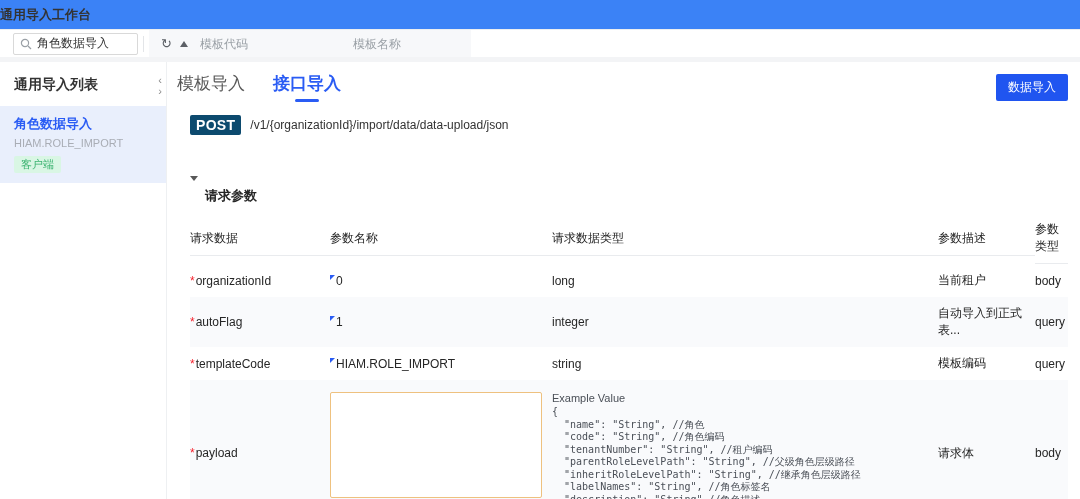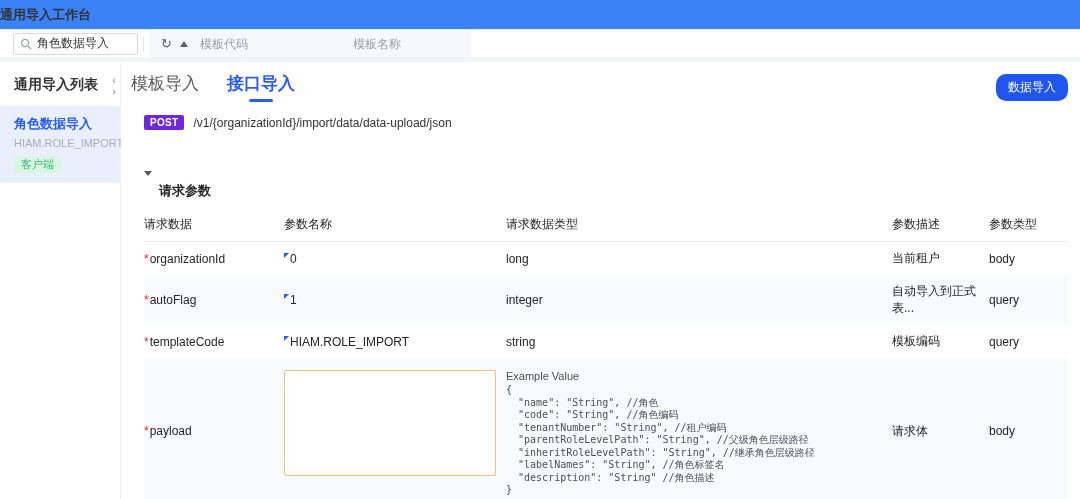--- a/index.html
+++ b/index.html
@@ -23,43 +23,43 @@
   .filter-bar { width:322px; height:27px; background:#f7f8fa; display:flex; align-items:center; padding:0 8px; }
   .icon-btn { background:none; border:none; cursor:pointer; color:#5c6066; font-size:13px;
     display:flex; align-items:center; padding:0 4px; }
   .tri-up { width:0; height:0; border-left:4px solid transparent; border-right:4px solid transparent;
     border-bottom:6px solid #5c6066; display:inline-block; }
   .filter-input { border:none; outline:none; background:transparent; font-size:12px;
     color:#333; width:145px; margin-left:8px; font-family:inherit; }
   .filter-input::placeholder { color:#9aa0a6; }
   
   .page-body { display:flex; height:437px; margin-top:5px; }
-  .sidebar { width:121px; background:#fff; border-right:1px solid #eef0f2; flex:0 0 auto; }
+  .sidebar { width:167px; background:#fff; border-right:1px solid #eef0f2; flex:0 0 auto; }
   .sidebar-header { display:flex; align-items:center; padding:12px 4px 10px 14px; }
   .sidebar-title { font-size:14px; font-weight:700; color:#333; flex:1; }
   .collapse-ctl { display:flex; flex-direction:column; line-height:10px; }
   .collapse-ctl button { border:none; background:none; color:#8c8c8c; font-size:11px; cursor:pointer; height:11px; }
   .sidebar-item { background:#e9effc; padding:9px 12px 10px 14px; cursor:pointer; }
   .item-name { color:#2a5cf4; font-size:13px; font-weight:600; }
   .item-code { color:#a9adb5; font-size:11px; margin-top:4px; }
   .item-badge { display:inline-block; margin-top:7px; background:#d9f6e4; color:#3cb371;
     font-size:11px; padding:1px 7px; border-radius:2px; }
   
   .content { flex:1; background:#fff; padding:0 12px 0 10px; overflow:hidden; }
   .tabs-row { display:flex; align-items:center; padding-top:10px; }
   .tab { font-size:17px; color:#595959; margin-right:28px; cursor:pointer; text-align:center; }
   .tab.active { color:#2a5cf4; font-weight:700; }
   .tab .underline { height:3px; width:24px; border-radius:2px; background:transparent; margin:4px auto 0; }
   .tab.active .underline { background:#2a5cf4; }
   .spacer { flex:1; }
-  .primary-btn { background:#2055f0; color:#fff; border:none; border-radius:10px;
+  .primary-btn { background:#2055f0; color:#fff; border:none; border-radius:2px;
     font-size:12px; padding:5px 12px; cursor:pointer; font-family:inherit; }
   .inner { padding-left:13px; }
   .endpoint-row { display:flex; align-items:center; margin-top:13px; }
-  .method-badge { background:#6d28d9; color:#fff; font-size:10px; font-weight:700;
+  .method-badge { background:#0c4a6e; color:#fff; font-size:14px; font-weight:700;
     padding:2px 6px; border-radius:2px; margin-right:9px; letter-spacing:.3px; }
   .endpoint-path { font-size:12px; color:#333; }
   .section-header { display:flex; align-items:center; margin-top:16px; cursor:pointer; }
   .caret-down { width:0; height:0; border-left:4px solid transparent; border-right:4px solid transparent;
     border-top:5px solid #595959; margin-right:7px; }
   .section-title { font-size:13px; font-weight:700; color:#262626;margin-top:36px; }
   
   .param-table { margin-top:10px; }
   .t-row { display:grid; grid-template-columns:140px 222px 386px 97px 1fr; align-items:center; }
   .t-row.head { color:#8f959e; }

